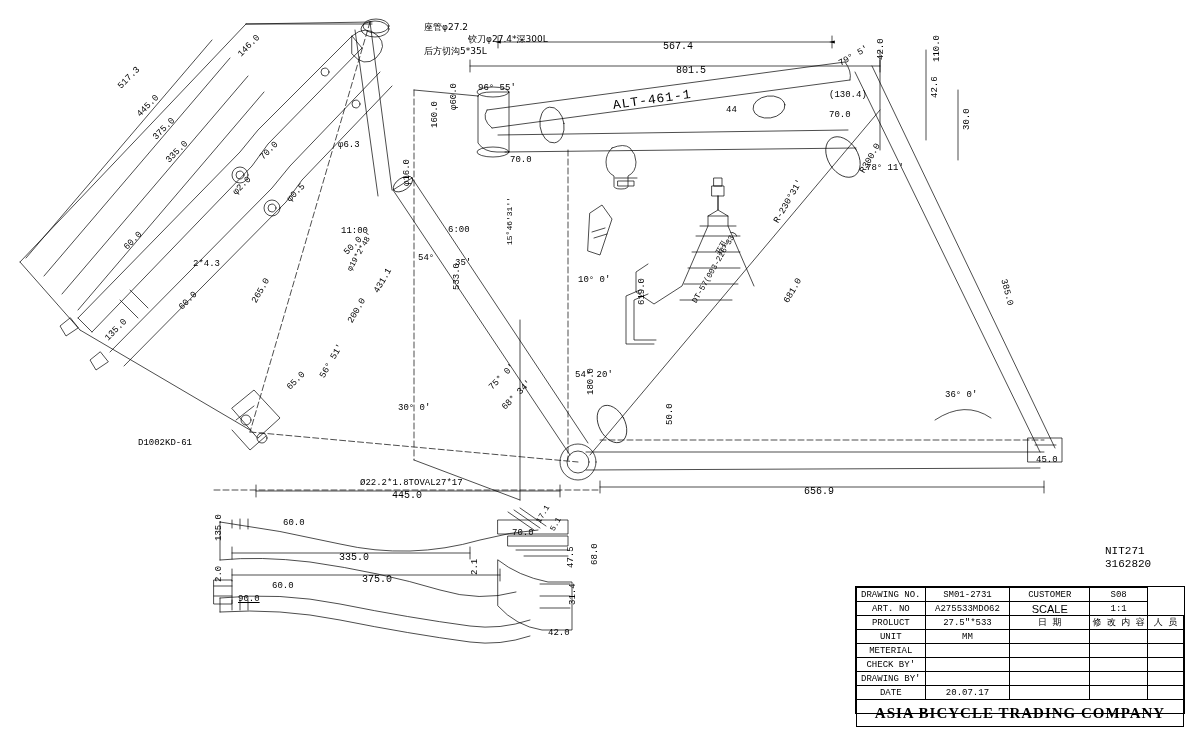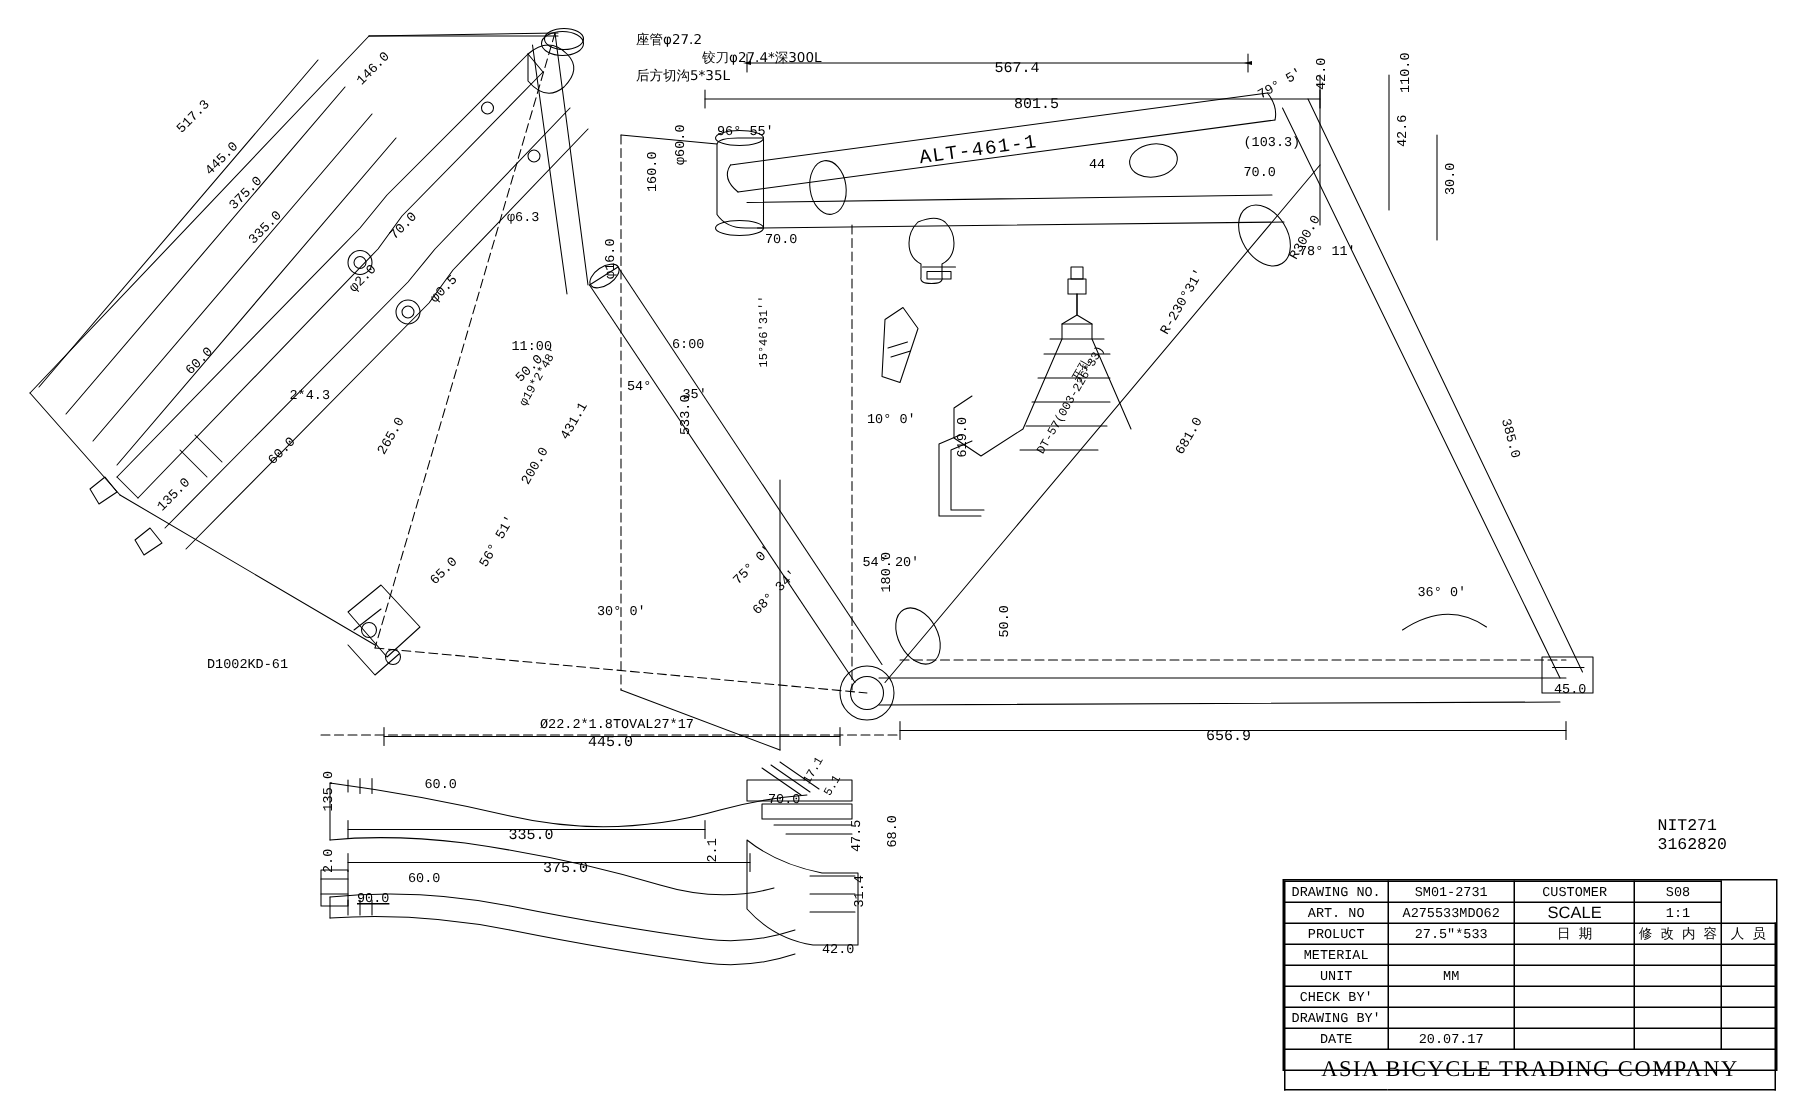--- a/index.html
+++ b/index.html
@@ -8,21 +8,21 @@
   svg.layer{position:absolute;left:0;top:0;width:1200px;height:732px;}
   .dim{position:absolute;font-family:"Liberation Mono", monospace;font-size:9px;line-height:10px;color:#000;white-space:nowrap;}
   .dim.s8{font-size:8px;}
   .dim.s10{font-size:10px;}
   .note{position:absolute;font-family:"DejaVu Sans", sans-serif;font-size:9px;line-height:11px;white-space:nowrap;}
   .bigtxt{position:absolute;font-family:"Liberation Mono", monospace;font-size:13px;letter-spacing:1px;}
   
   #titleblock{position:absolute;left:855px;top:586px;width:330px;height:128px;border:1px solid #000;box-sizing:border-box;}
   #titleblock table{border-collapse:collapse;width:100%;height:100%;font-family:"Liberation Mono", monospace;font-size:9px;}
   #titleblock td{border:1px solid #000;text-align:center;vertical-align:middle;padding:0 2px;height:13px;}
-  .company{font-size:15px;letter-spacing:1px;font-family:"Liberation Serif", serif;}
+  .company{font-size:15px;letter-spacing:1px;font-family:"Liberation Serif", serif;font-weight:bold;}
   .scalebig{font-size:11px;font-family:Liberation Sans, sans-serif;}
   #docnums{position:absolute;left:1105px;top:545px;font-family:"Liberation Mono", monospace;font-size:11px;line-height:13px;}
   .rot90{transform:rotate(-90deg);transform-origin:left top;}
   .rotneg45{transform:rotate(-45deg);transform-origin:left top;}
   .rot60{transform:rotate(-60deg);transform-origin:left top;}
   .rot30{transform:rotate(-30deg);transform-origin:left top;}
   .rotp75{transform:rotate(75deg);transform-origin:left top;}
 </style>
 </head>
 <body>
@@ -236,21 +236,21 @@
   <div class="dim rot90" style="left:452px;top:290px;">533.0</div>
   <div class="dim rotneg45" style="left:487px;top:385px;">75° 0'</div>
   <div class="dim rotneg45" style="left:500px;top:405px;">68° 34'</div>
   <div class="dim rot90" style="left:586px;top:395px;">180.0</div>
   <div class="dim" style="left:575px;top:370px;">54° 20'</div>
   <div class="dim" style="left:478px;top:83px;">96° 55'</div>
   <div class="dim" style="left:510px;top:155px;">70.0</div>
   <div class="dim s10" style="left:663px;top:42px;">567.4</div>
   <div class="dim s10" style="left:676px;top:66px;">801.5</div>
   <div class="dim" style="left:726px;top:105px;">44</div>
-  <div class="dim" style="left:829px;top:90px;">(103.3)</div>
+  <div class="dim" style="left:829px;top:90px;">(130.4)</div>
   <div class="dim" style="left:829px;top:110px;">70.0</div>
   <div class="dim" style="left:866px;top:163px;">78° 11'</div>
   <div class="dim rot30" style="left:837px;top:60px;">79° 5'</div>
   <div class="dim rot90" style="left:876px;top:60px;">42.0</div>
   <div class="dim rot90" style="left:932px;top:62px;">110.0</div>
   <div class="dim rot90" style="left:930px;top:98px;">42.6</div>
   <div class="dim rot90" style="left:962px;top:130px;">30.0</div>
   <div class="dim rotp75" style="left:1008px;top:278px;">385.0</div>
   <div class="dim rot60" style="left:858px;top:170px;">R300.0</div>
   <div class="dim rot60" style="left:772px;top:220px;">R-230°31'</div>
@@ -302,29 +302,29 @@
         <td>1:1</td>
       </tr>
       <tr>
         <td>PROLUCT</td>
         <td>27.5"*533</td>
         <td style="width:44px;">日 期</td>
         <td style="width:68px;">修 改 内 容</td>
         <td style="width:40px;">人 员</td>
       </tr>
       <tr>
-        <td>METERIAL</td>
-        <td></td>
-        <td></td>
-        <td></td>
-        <td></td>
-      </tr>
-      <tr>
         <td>UNIT</td>
         <td>MM</td>
+        <td></td>
+        <td></td>
+        <td></td>
+      </tr>
+      <tr>
+        <td>METERIAL</td>
+        <td></td>
         <td></td>
         <td></td>
         <td></td>
       </tr>
       <tr>
         <td>CHECK BY'</td>
         <td></td>
         <td></td>
         <td></td>
         <td></td>

